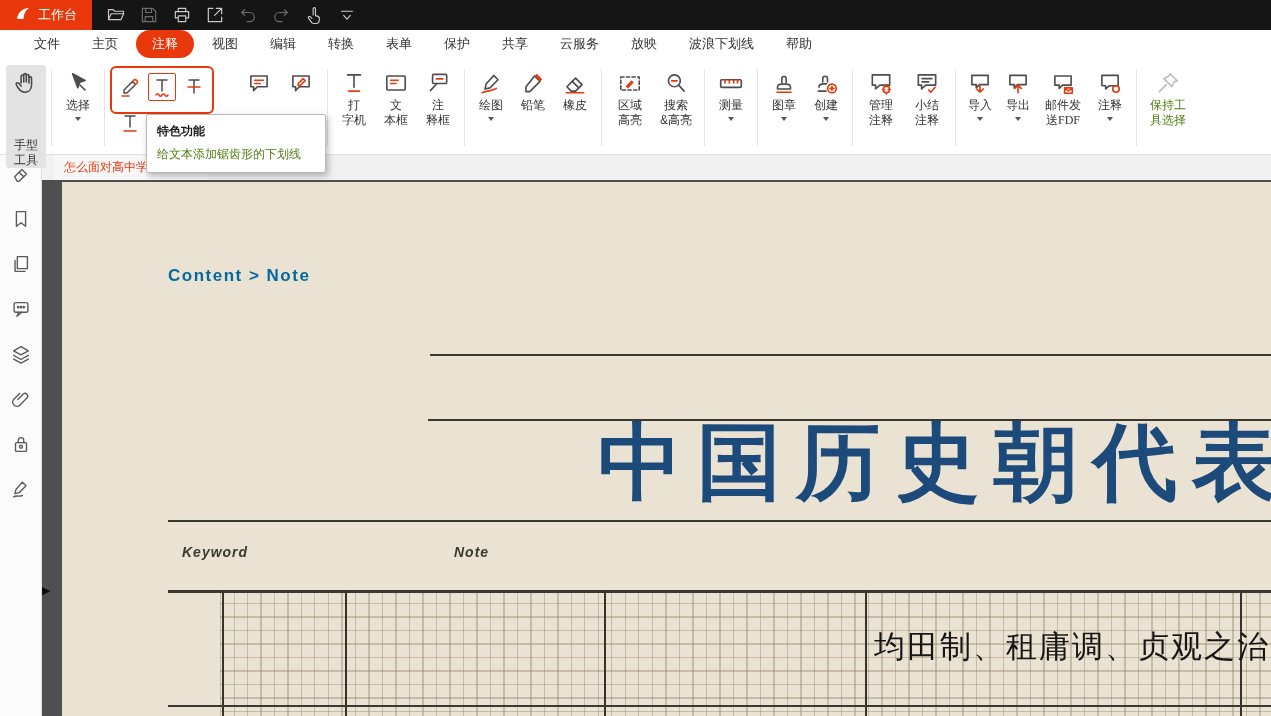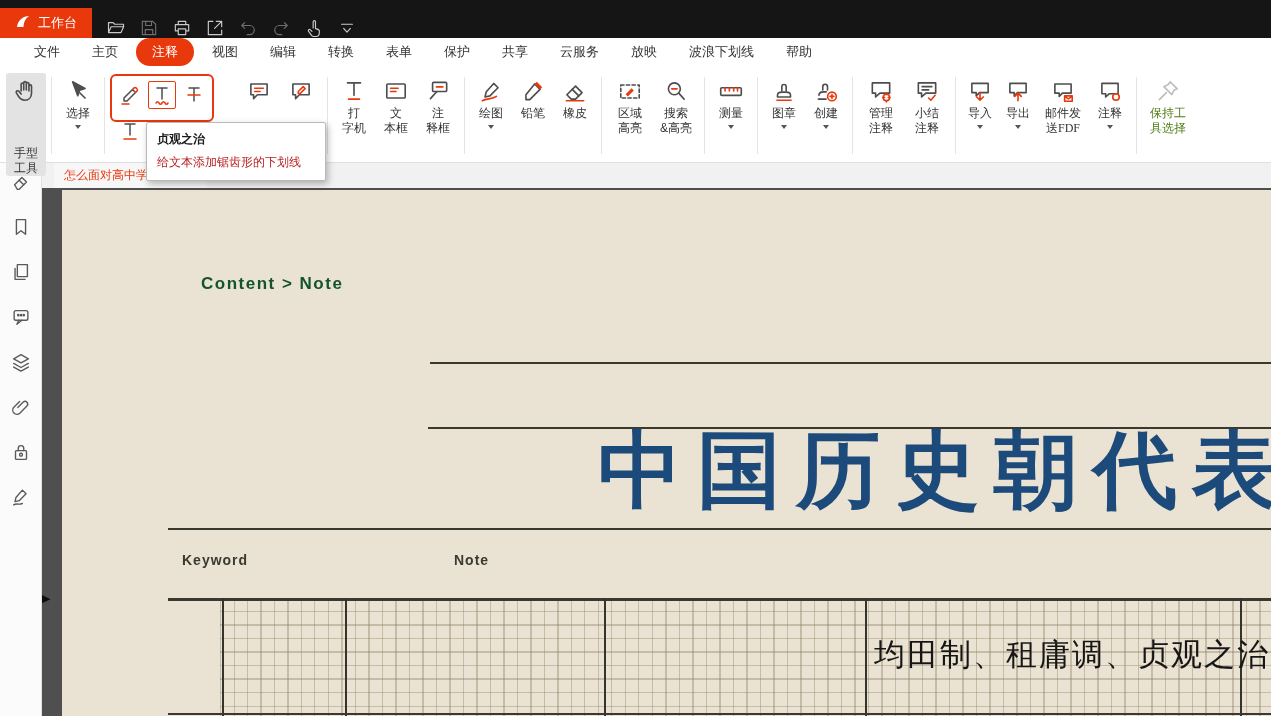--- a/index.html
+++ b/index.html
@@ -1,19 +1,19 @@
 <!DOCTYPE html>
 <html><head>
 <meta charset="utf-8">
 <style>
   * { box-sizing: border-box; margin: 0; padding: 0; }
   html,body { width:1271px; height:716px; overflow:hidden; font-family:"Liberation Sans",sans-serif; background:#525252; }
 
   
-  .titlebar { height:38px; background:#151515; display:flex; align-items:flex-end; position:relative; }
+  .titlebar { height:30px; background:#151515; display:flex; align-items:center; position:relative; }
   .workbench { background:#E8380C; color:#fff; height:30px; display:flex; align-items:center; gap:7px; padding:0 15px; font-size:13px; cursor:default; }
   .qat { display:flex; align-items:center; gap:13px; margin-left:14px; }
   .qbtn { width:20px; height:20px; display:flex; align-items:center; justify-content:center; }
   .win-title { position:absolute; right:166px; top:8px; color:#d9d9d9; font-size:12px; white-space:nowrap; }
   .ti { stroke:#c9c9c9; fill:none; stroke-width:1.4; stroke-linecap:round; stroke-linejoin:round; }
   .tid { stroke:#6e6e6e; }
 
   
   .menubar { height:32px; background:#ffffff; display:flex; align-items:flex-start; padding-left:18px; }
   .menu-item { padding:5px 16px; font-size:13px; color:#333; white-space:nowrap; cursor:default; }
@@ -33,21 +33,21 @@
   .acc { stroke:#E8380C; } .accf { fill:#E8380C; stroke:none; }
   .dis { stroke:#bdbdbd; }
 
   .rb-markup { position:relative; width:104px; margin-top:1px; display:grid; grid-template-columns:repeat(3,32px); grid-auto-rows:36px; padding:5px 4px 0 4px; flex:none; }
   .markup-outline { position:absolute; left:0; top:0; width:104px; height:48px; border:2px solid #E8380C; border-radius:6px; pointer-events:none; }
   .mk-cell { width:28px; height:28px; display:flex; align-items:center; justify-content:center; margin:2px; border-radius:2px; }
   .mk-cell.sel { border:1.5px solid #E8380C; }
 
   .tooltip { position:absolute; left:146px; top:52px; width:180px; background:#fff; border:1px solid #b9b9b9; box-shadow:2px 3px 7px rgba(0,0,0,.28); padding:8px 10px 9px 10px; z-index:40; border-radius:2px; }
   .tt-title { font-size:12px; font-weight:bold; color:#1a1a1a; }
-  .tt-desc { font-size:12px; color:#b91c1c; margin-top:6px; }
+  .tt-desc { font-size:12px; color:#4d7c0f; margin-top:6px; }
 
   
   .main { display:flex; height:561px; }
   .sidebar { width:42px; background:#fbfbfb; border-right:1px solid #e0e0e0; display:flex; flex-direction:column; align-items:center; padding-top:7px; gap:21px; flex:none; }
   .sbtn { width:24px; height:24px; display:flex; align-items:center; justify-content:center; }
   .si { stroke:#5a5a5a; fill:none; stroke-width:1.5; stroke-linecap:round; stroke-linejoin:round; }
 
   .right-col { flex:1; display:flex; flex-direction:column; min-width:0; }
   .tabbar { height:25px; background:#f1f1f1; display:flex; align-items:center; padding-left:12px; flex:none; }
   .tab { display:flex; align-items:center; gap:12px; padding:0 10px; height:25px; background:#f7f7f7; }
@@ -55,24 +55,24 @@
   .tab-close { color:#6d6d6d; font-size:13px; line-height:1; }
   .tab-add { margin-left:16px; color:#444; font-size:16px; line-height:1; }
 
   .docarea { flex:1; background:#4f4f4f; position:relative; overflow:hidden; }
   .expander { position:absolute; left:0; top:405px; color:#0d0d0d; font-size:11px; z-index:5; line-height:1; }
 
   .page { position:absolute; left:20px; top:2px; width:1400px; height:940px; background:#EAE2D2; }
   .abs { position:absolute; }
   .rule { position:absolute; background:#3a382f; height:2px; }
   .vline { position:absolute; background:#34332c; width:2px; top:408px; height:530px; }
-  .breadcrumb { left:106px; top:84px; font-size:17px; font-weight:600; letter-spacing:1.5px; color:#14532d;margin-left:33px; }
+  .breadcrumb { left:106px; top:84px; font-size:17px; font-weight:600; letter-spacing:1.5px; color:#0369a1; }
   .chapter { left:102px; top:176px; font-family:"DejaVu Serif",serif; font-size:48px; color:#413f37; }
   .doc-title { left:536px; top:238px; font-family:"DejaVu Serif",serif; font-size:84px; line-height:1; font-weight:bold; color:#1C4A7B; letter-spacing:15px; white-space:nowrap; }
-  .colhead { top:362px; font-size:14px; font-weight:700; letter-spacing:1px; color:#3b3a32; }
+  .colhead { top:362px; font-size:14px; font-weight:700; letter-spacing:1px; color:#3b3a32;font-style:italic; }
   .gridarea { position:absolute; left:158px; top:411px; width:1242px; height:524px;
     background-image:
       repeating-linear-gradient(0deg, rgba(140,125,95,.38) 0 1px, transparent 1px 13.5px),
       repeating-linear-gradient(90deg, rgba(140,125,95,.38) 0 1px, transparent 1px 13.5px); }
   .handnote { left:812px; top:444px; font-size:31px; font-weight:500; color:#161616; letter-spacing:2px; white-space:nowrap; }
 </style>
 </head>
 <body>
 
 <div class="titlebar">
@@ -430,21 +430,21 @@
     <span class="rb-icon">
       <svg class="ic dis" width="26" height="26" viewBox="0 0 24 24">
           <path class="dis" d="M14 3.5l6.5 6.5-2.8 1-2.2 4.3-7.3-7.3 4.3-2.2z M10.5 13.5L4 20"></path>
         </svg>
     </span>
     <span class="rb-label">保持工
 具选择</span>
   </div>
 
   <div class="tooltip">
-    <div class="tt-title">贞观之治</div>
+    <div class="tt-title">特色功能</div>
     <div class="tt-desc">给文本添加锯齿形的下划线</div>
   </div>
 </div>
 
 <div class="main">
 
   <div class="sidebar">
     <span class="sbtn">
       <svg class="si" width="22" height="22" viewBox="0 0 24 24">
           <path d="M5 15l8-8 5 5-8 8H8z"></path>

